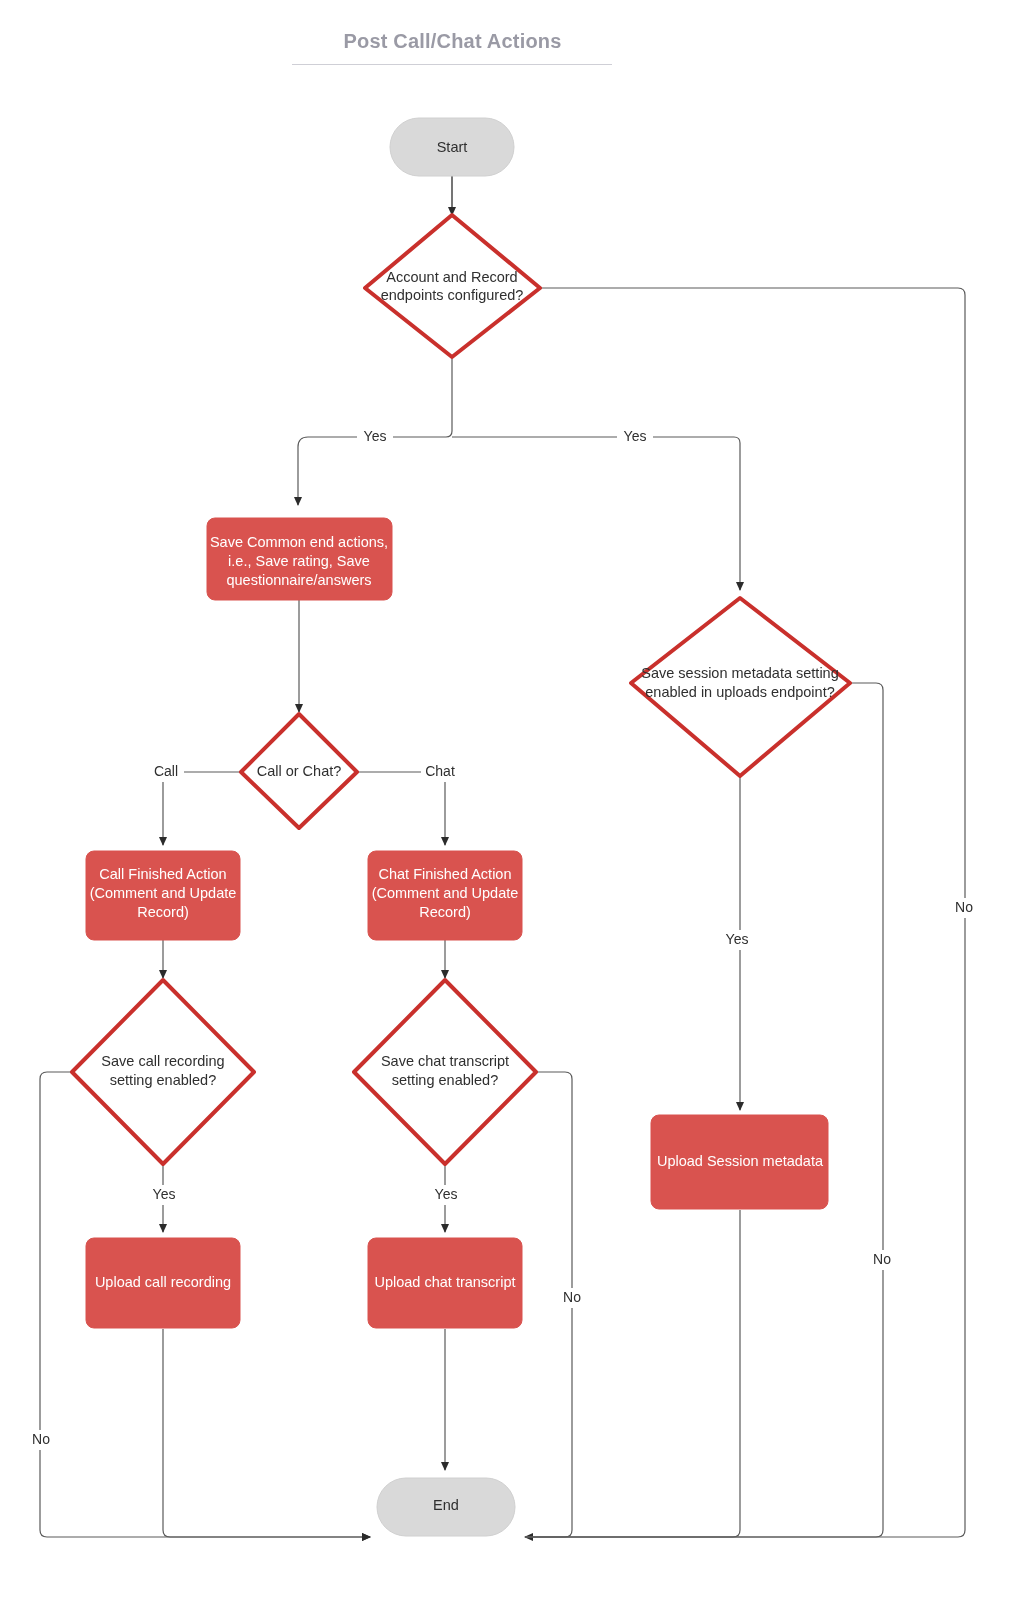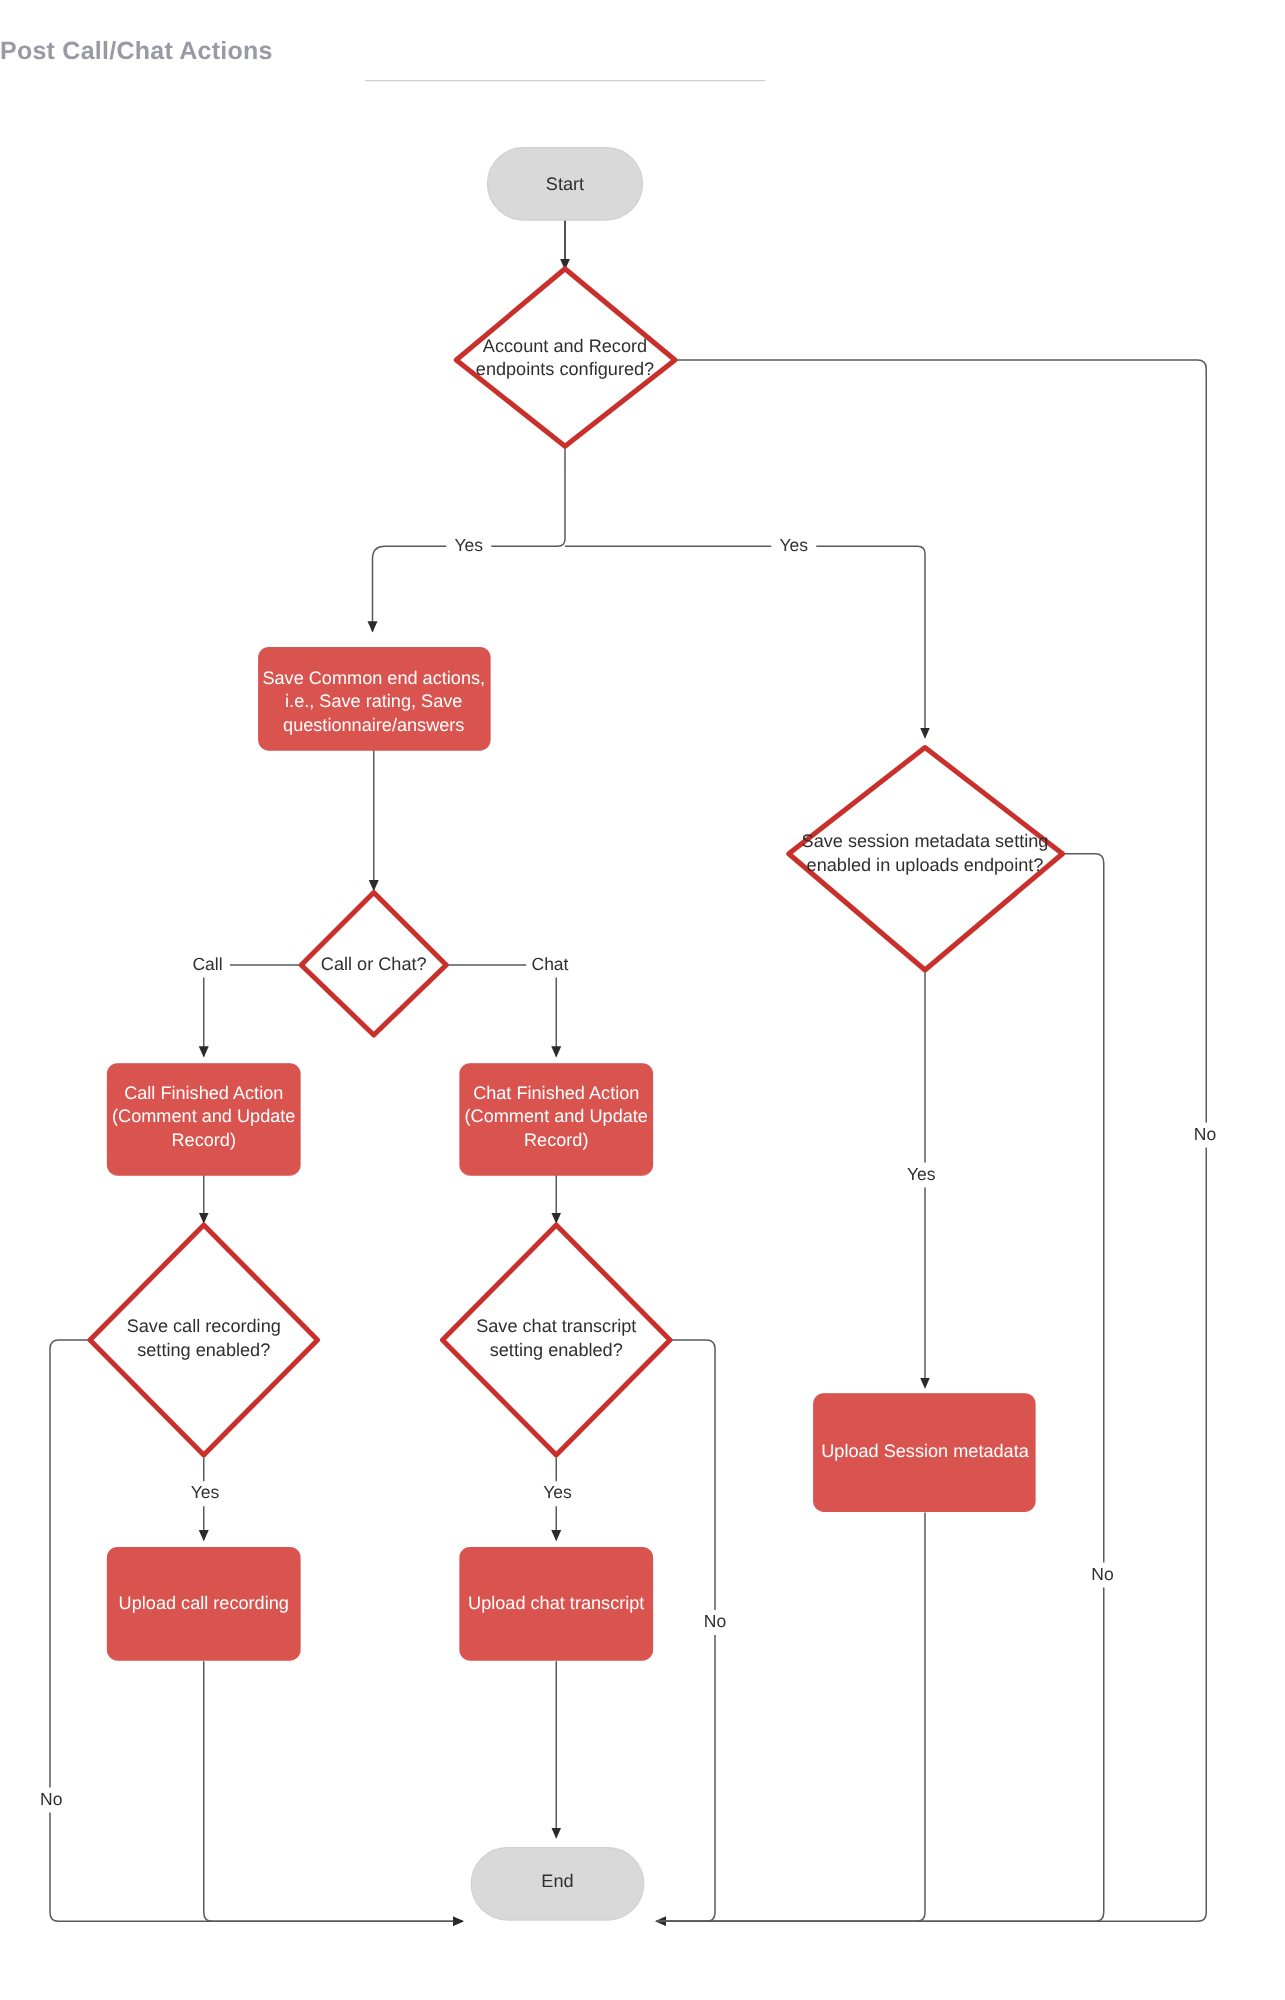--- a/index.html
+++ b/index.html
@@ -73,20 +73,21 @@
     dominant-baseline: middle;
   }
   .edge-label-bg {
     fill: #ffffff;
   }
   .title-text {
     position: absolute;
     left: 0;
     top: 30px;
     width: 905px;
+    text-align: center;
     font-family: "Liberation Sans", sans-serif;
     font-size: 20px;
     font-weight: bold;
     color: #9a9aa5;
     letter-spacing: 0.2px;
   }
   .title-rule {
     position: absolute;
     left: 292px;
     top: 64px;

